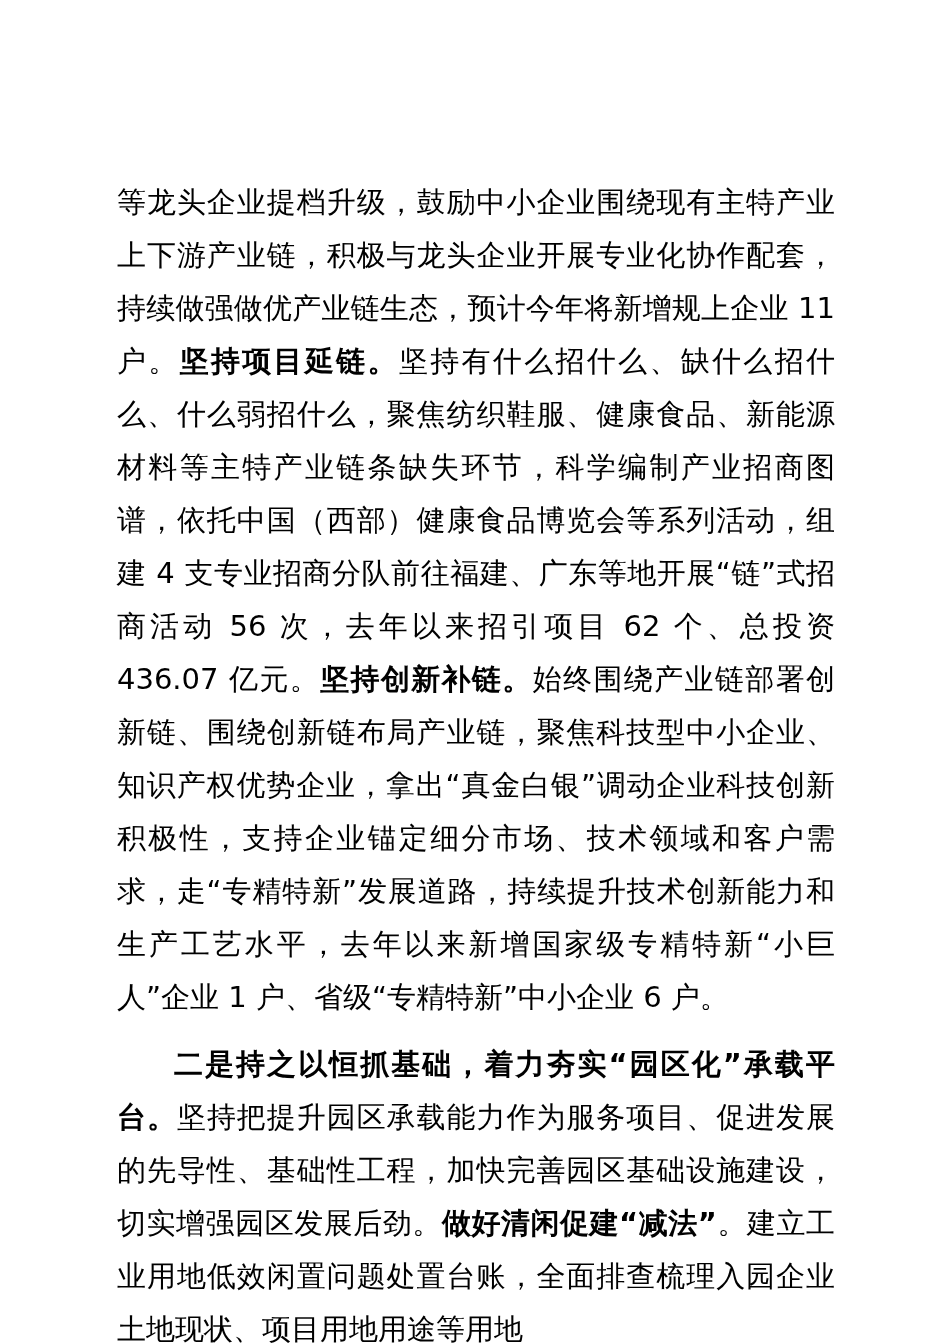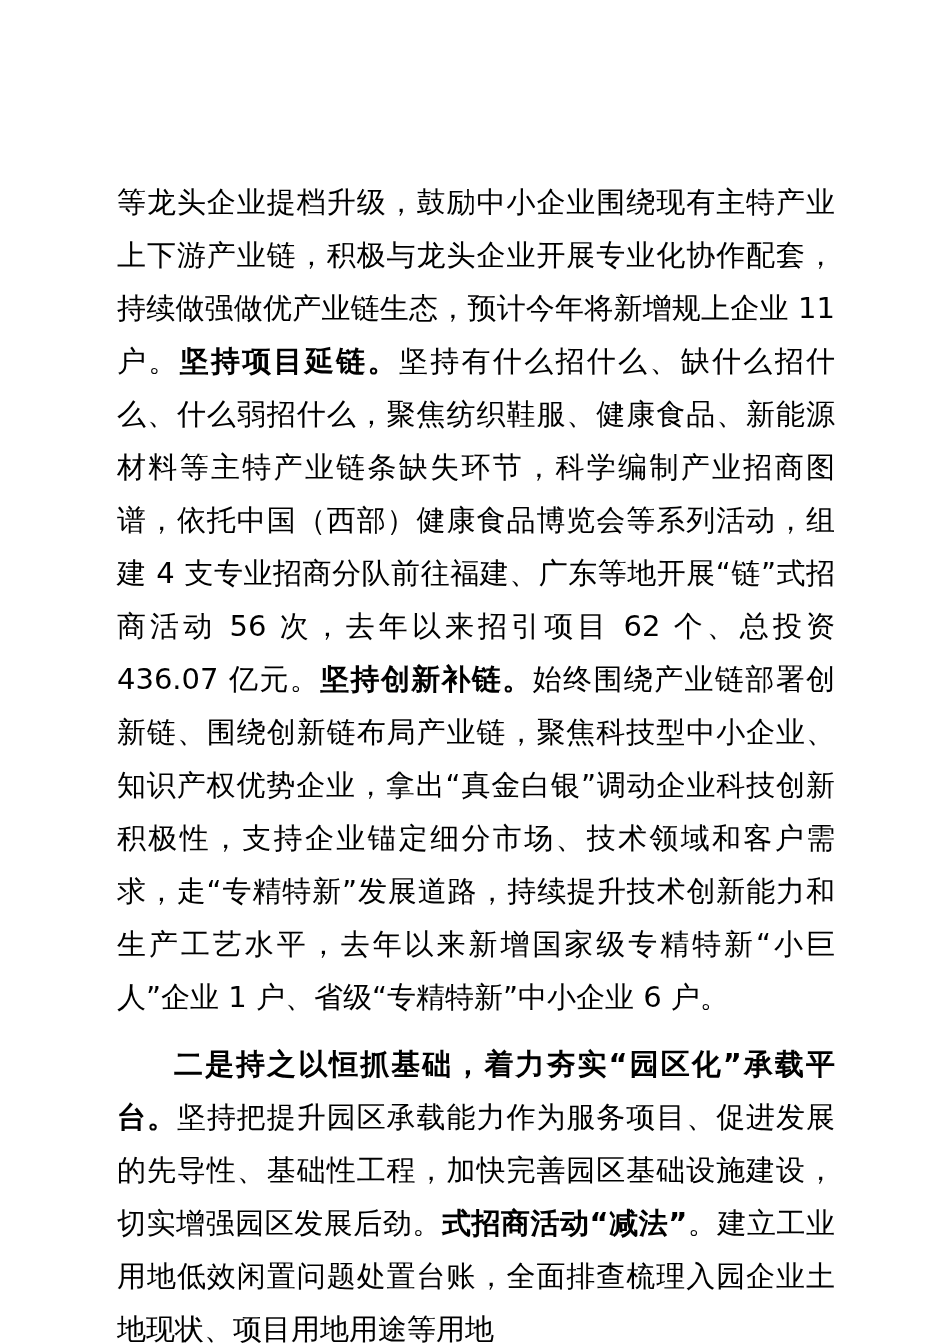--- a/index.html
+++ b/index.html
@@ -47,16 +47,16 @@
   }
 </style>
 </head>
 <body>
 
 <div class="page">
   <div class="text-body">
 
     <p class="para" id="para-1"><span>等龙头企业提档升级，鼓励中小企业围绕现有主特产业上下游产业链，积极与龙头企业开展专业化协作配套，持续做强做优产业链生态，预计今年将新增规上企业 11 户。</span><span class="b">坚持项目延链。</span><span>坚持有什么招什么、缺什么招什么、什么弱招什么，聚焦纺织鞋服、健康食品、新能源材料等主特产业链条缺失环节，科学编制产业招商图谱，依托中国（西部）健康食品博览会等系列活动，组建 4 支专业招商分队前往福建、广东等地开展“链”式招商活动 56 次，去年以来招引项目 62 个、总投资 436.07 亿元。</span><span class="b">坚持创新补链。</span><span>始终围绕产业链部署创新链、围绕创新链布局产业链，聚焦科技型中小企业、知识产权优势企业，拿出“真金白银”调动企业科技创新积极性，支持企业锚定细分市场、技术领域和客户需求，走“专精特新”发展道路，持续提升技术创新能力和生产工艺水平，去年以来新增国家级专精特新“小巨人”企业 1 户、省级“专精特新”中小企业 6 户。</span></p>
 
-    <p class="para indent gap-before" id="para-2"><span class="b">二是持之以恒抓基础，着力夯实“园区化”承载平台。</span><span>坚持把提升园区承载能力作为服务项目、促进发展的先导性、基础性工程，加快完善园区基础设施建设，切实增强园区发展后劲。</span><span class="b">式招商活动“减法”</span><span>。建立工业用地低效闲置问题处置台账，全面排查梳理入园企业土地现状、项目用地用途等用地</span></p>
+    <p class="para indent gap-before" id="para-2"><span class="b">二是持之以恒抓基础，着力夯实“园区化”承载平台。</span><span>坚持把提升园区承载能力作为服务项目、促进发展的先导性、基础性工程，加快完善园区基础设施建设，切实增强园区发展后劲。</span><span class="b">做好清闲促建“减法”</span><span>。建立工业用地低效闲置问题处置台账，全面排查梳理入园企业土地现状、项目用地用途等用地</span></p>
 
   </div>
 </div>
 
 </body></html>

